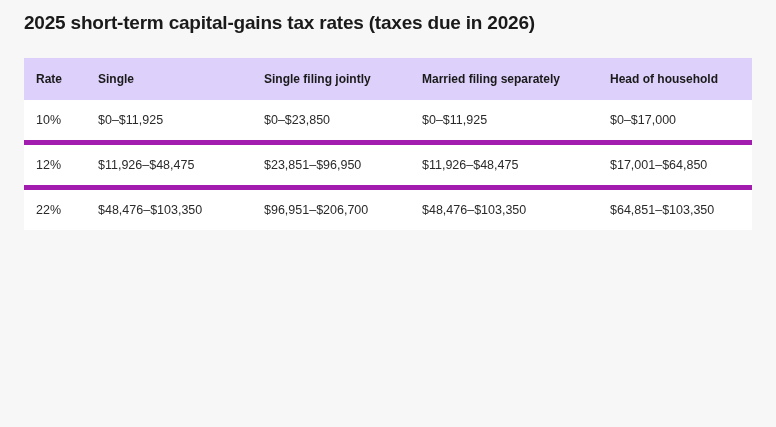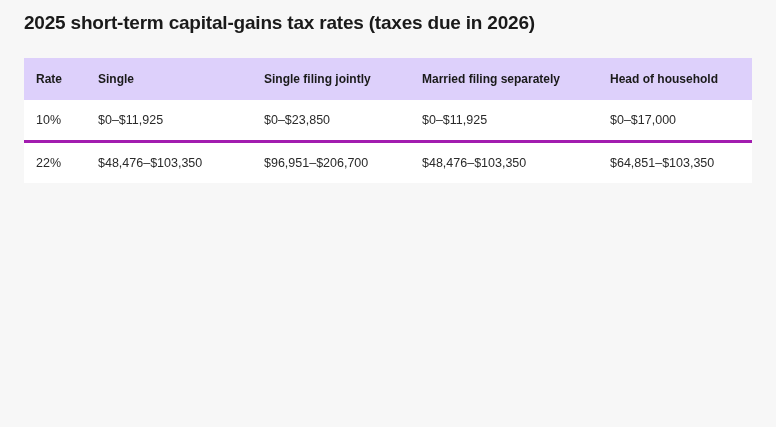--- a/index.html
+++ b/index.html
@@ -43,21 +43,21 @@
     font-weight: bold;
     text-align: left;
     padding: 14px 12px 14px 12px;
     border: none;
     white-space: nowrap;
   }
   table.rates tbody td {
     font-size: 12.5px;
     color: #2a2a2a;
     padding: 13px 12px 13px 12px;
-    border-bottom: 3px solid #a21caf;
+    border-bottom: 5px solid #a21caf;
     background: #ffffff;
     white-space: nowrap;
   }
   table.rates tbody tr:last-child td {
     border-bottom: none;
   }
   col.c-rate { width: 62px; }
   col.c-single { width: 166px; }
   col.c-mfj { width: 158px; }
   col.c-mfs { width: 188px; }
@@ -128,20 +128,27 @@
       </thead>
       <tbody>
         <tr>
           <td>10%</td>
           <td>$0–$11,925</td>
           <td>$0–$23,850</td>
           <td>$0–$11,925</td>
           <td>$0–$17,000</td>
         </tr>
         <tr>
+          <td>12%</td>
+          <td>$11,926–$48,475</td>
+          <td>$23,851–$96,950</td>
+          <td>$11,926–$48,475</td>
+          <td>$17,001–$64,850</td>
+        </tr>
+        <tr>
           <td>22%</td>
           <td>$48,476–$103,350</td>
           <td>$96,951–$206,700</td>
           <td>$48,476–$103,350</td>
           <td>$64,851–$103,350</td>
         </tr>
       </tbody>
     </table>
   </div>
 

